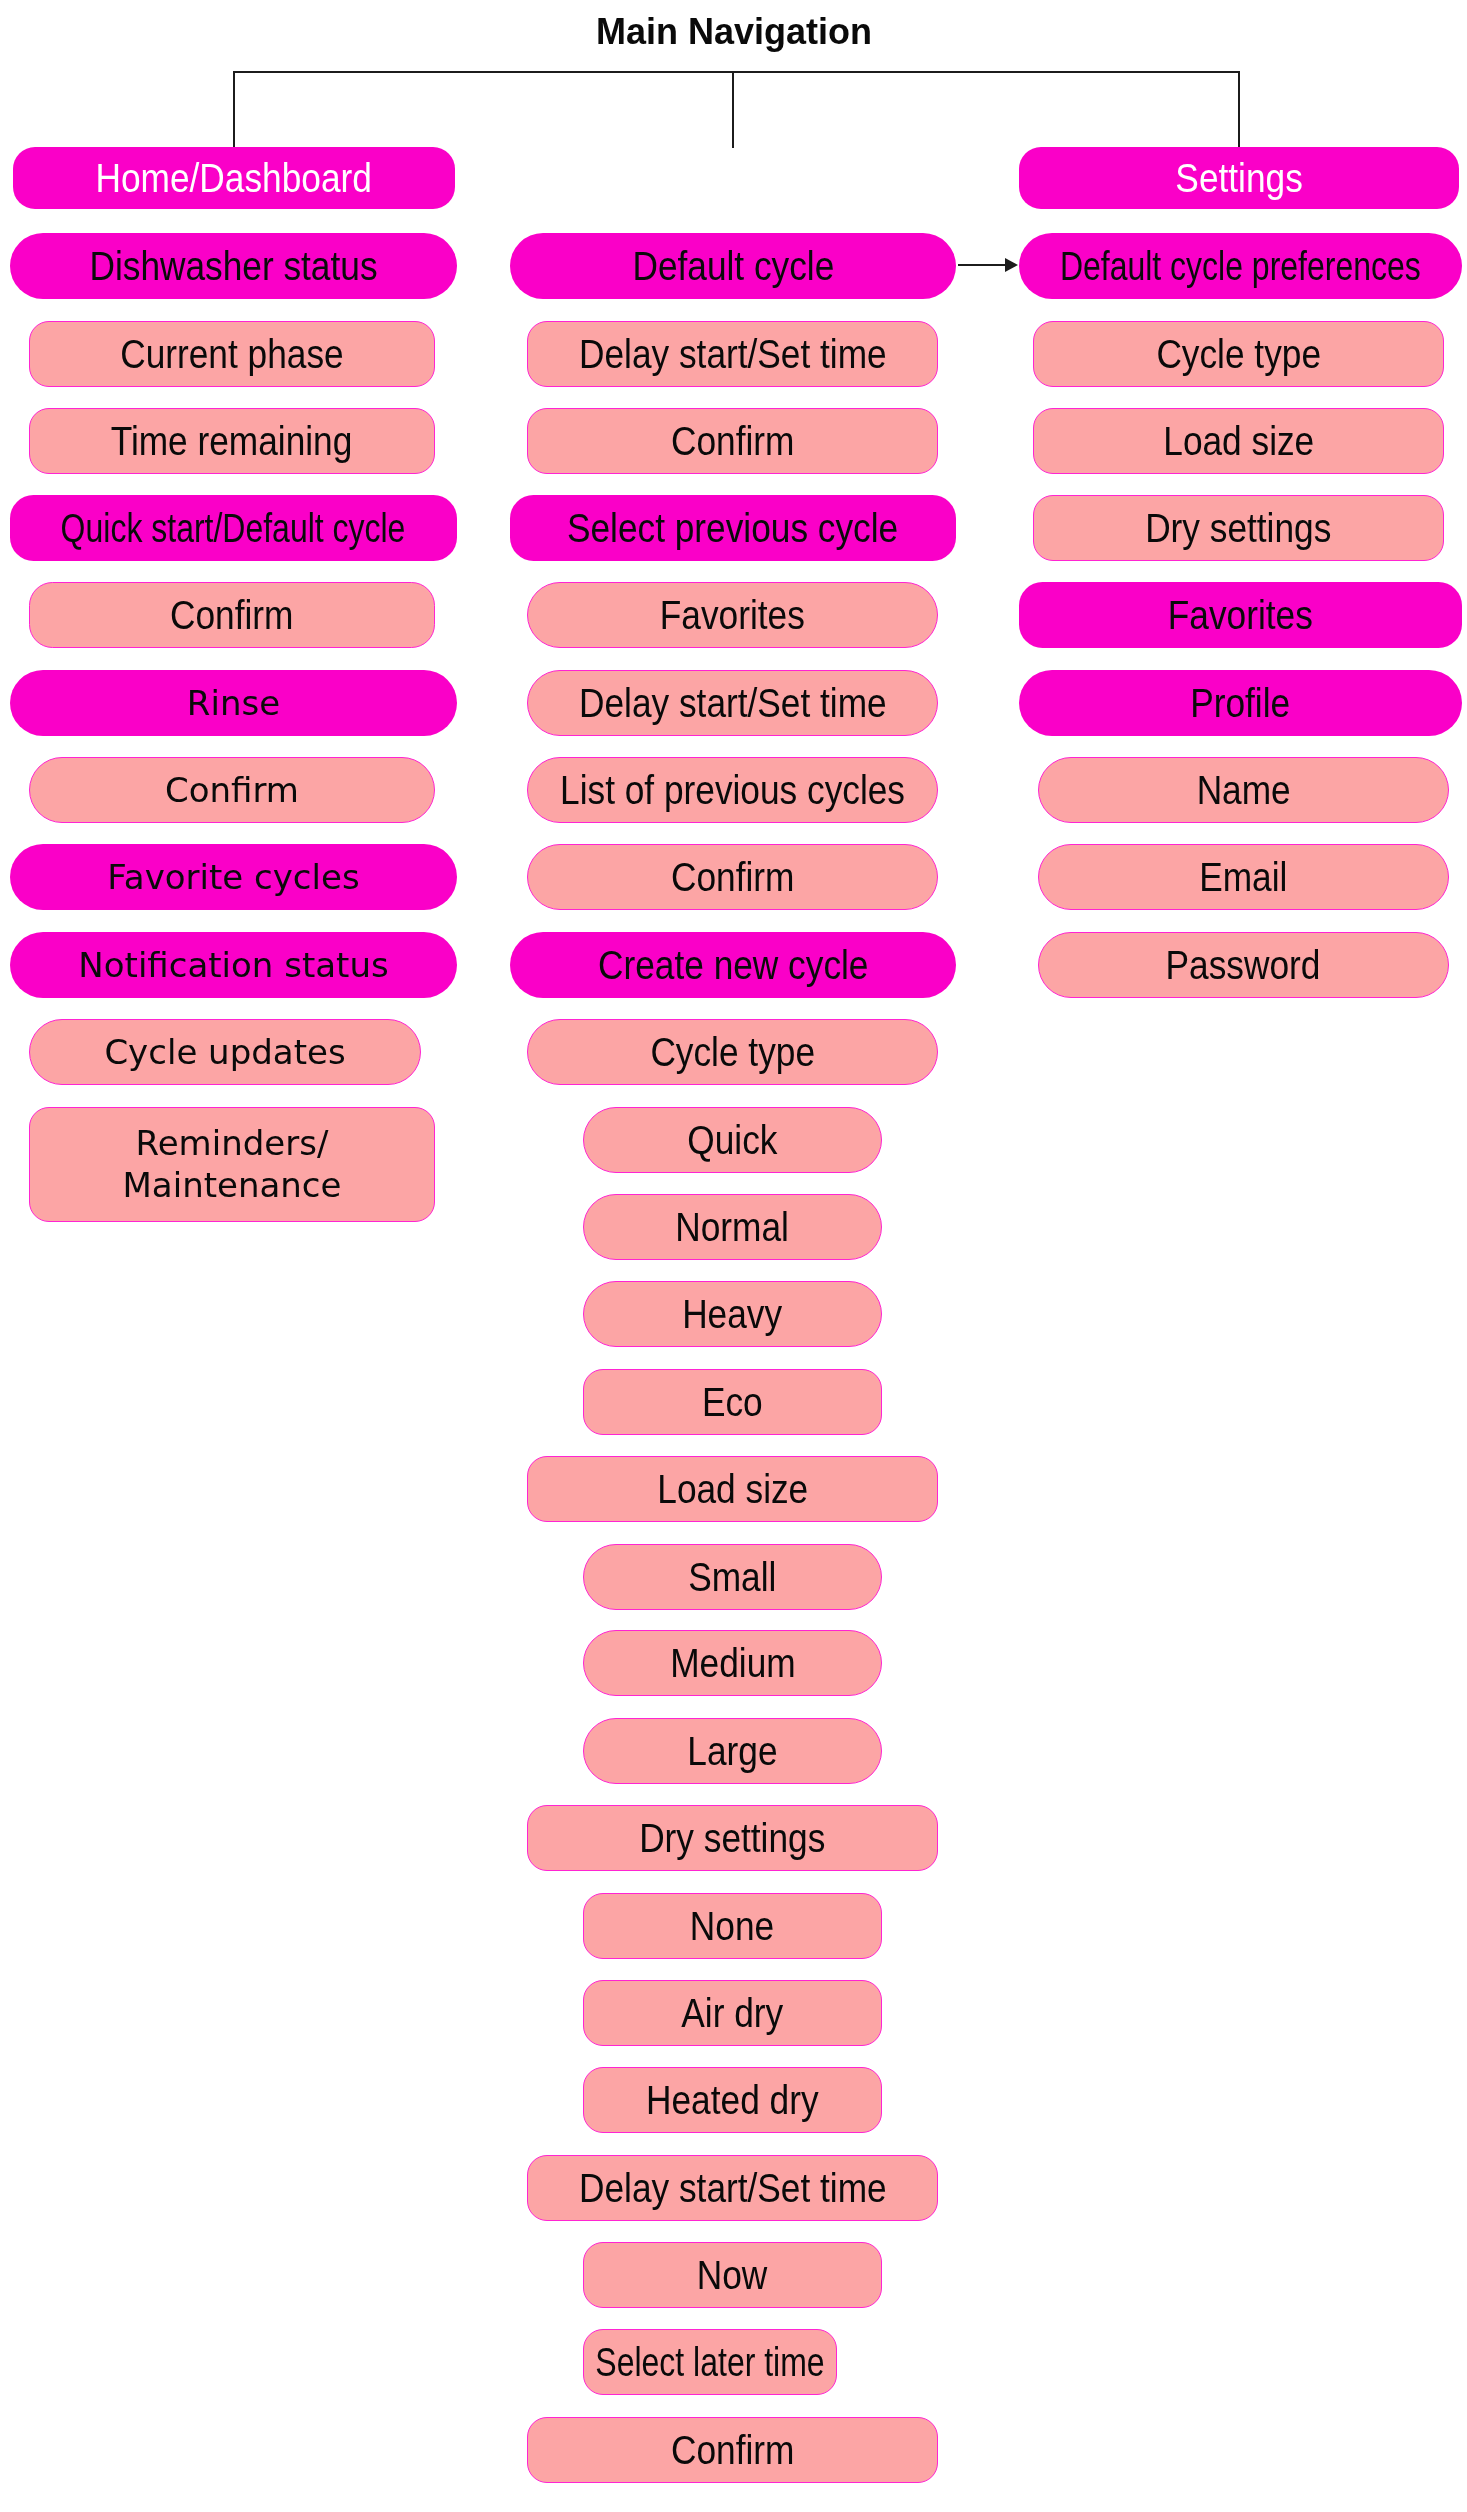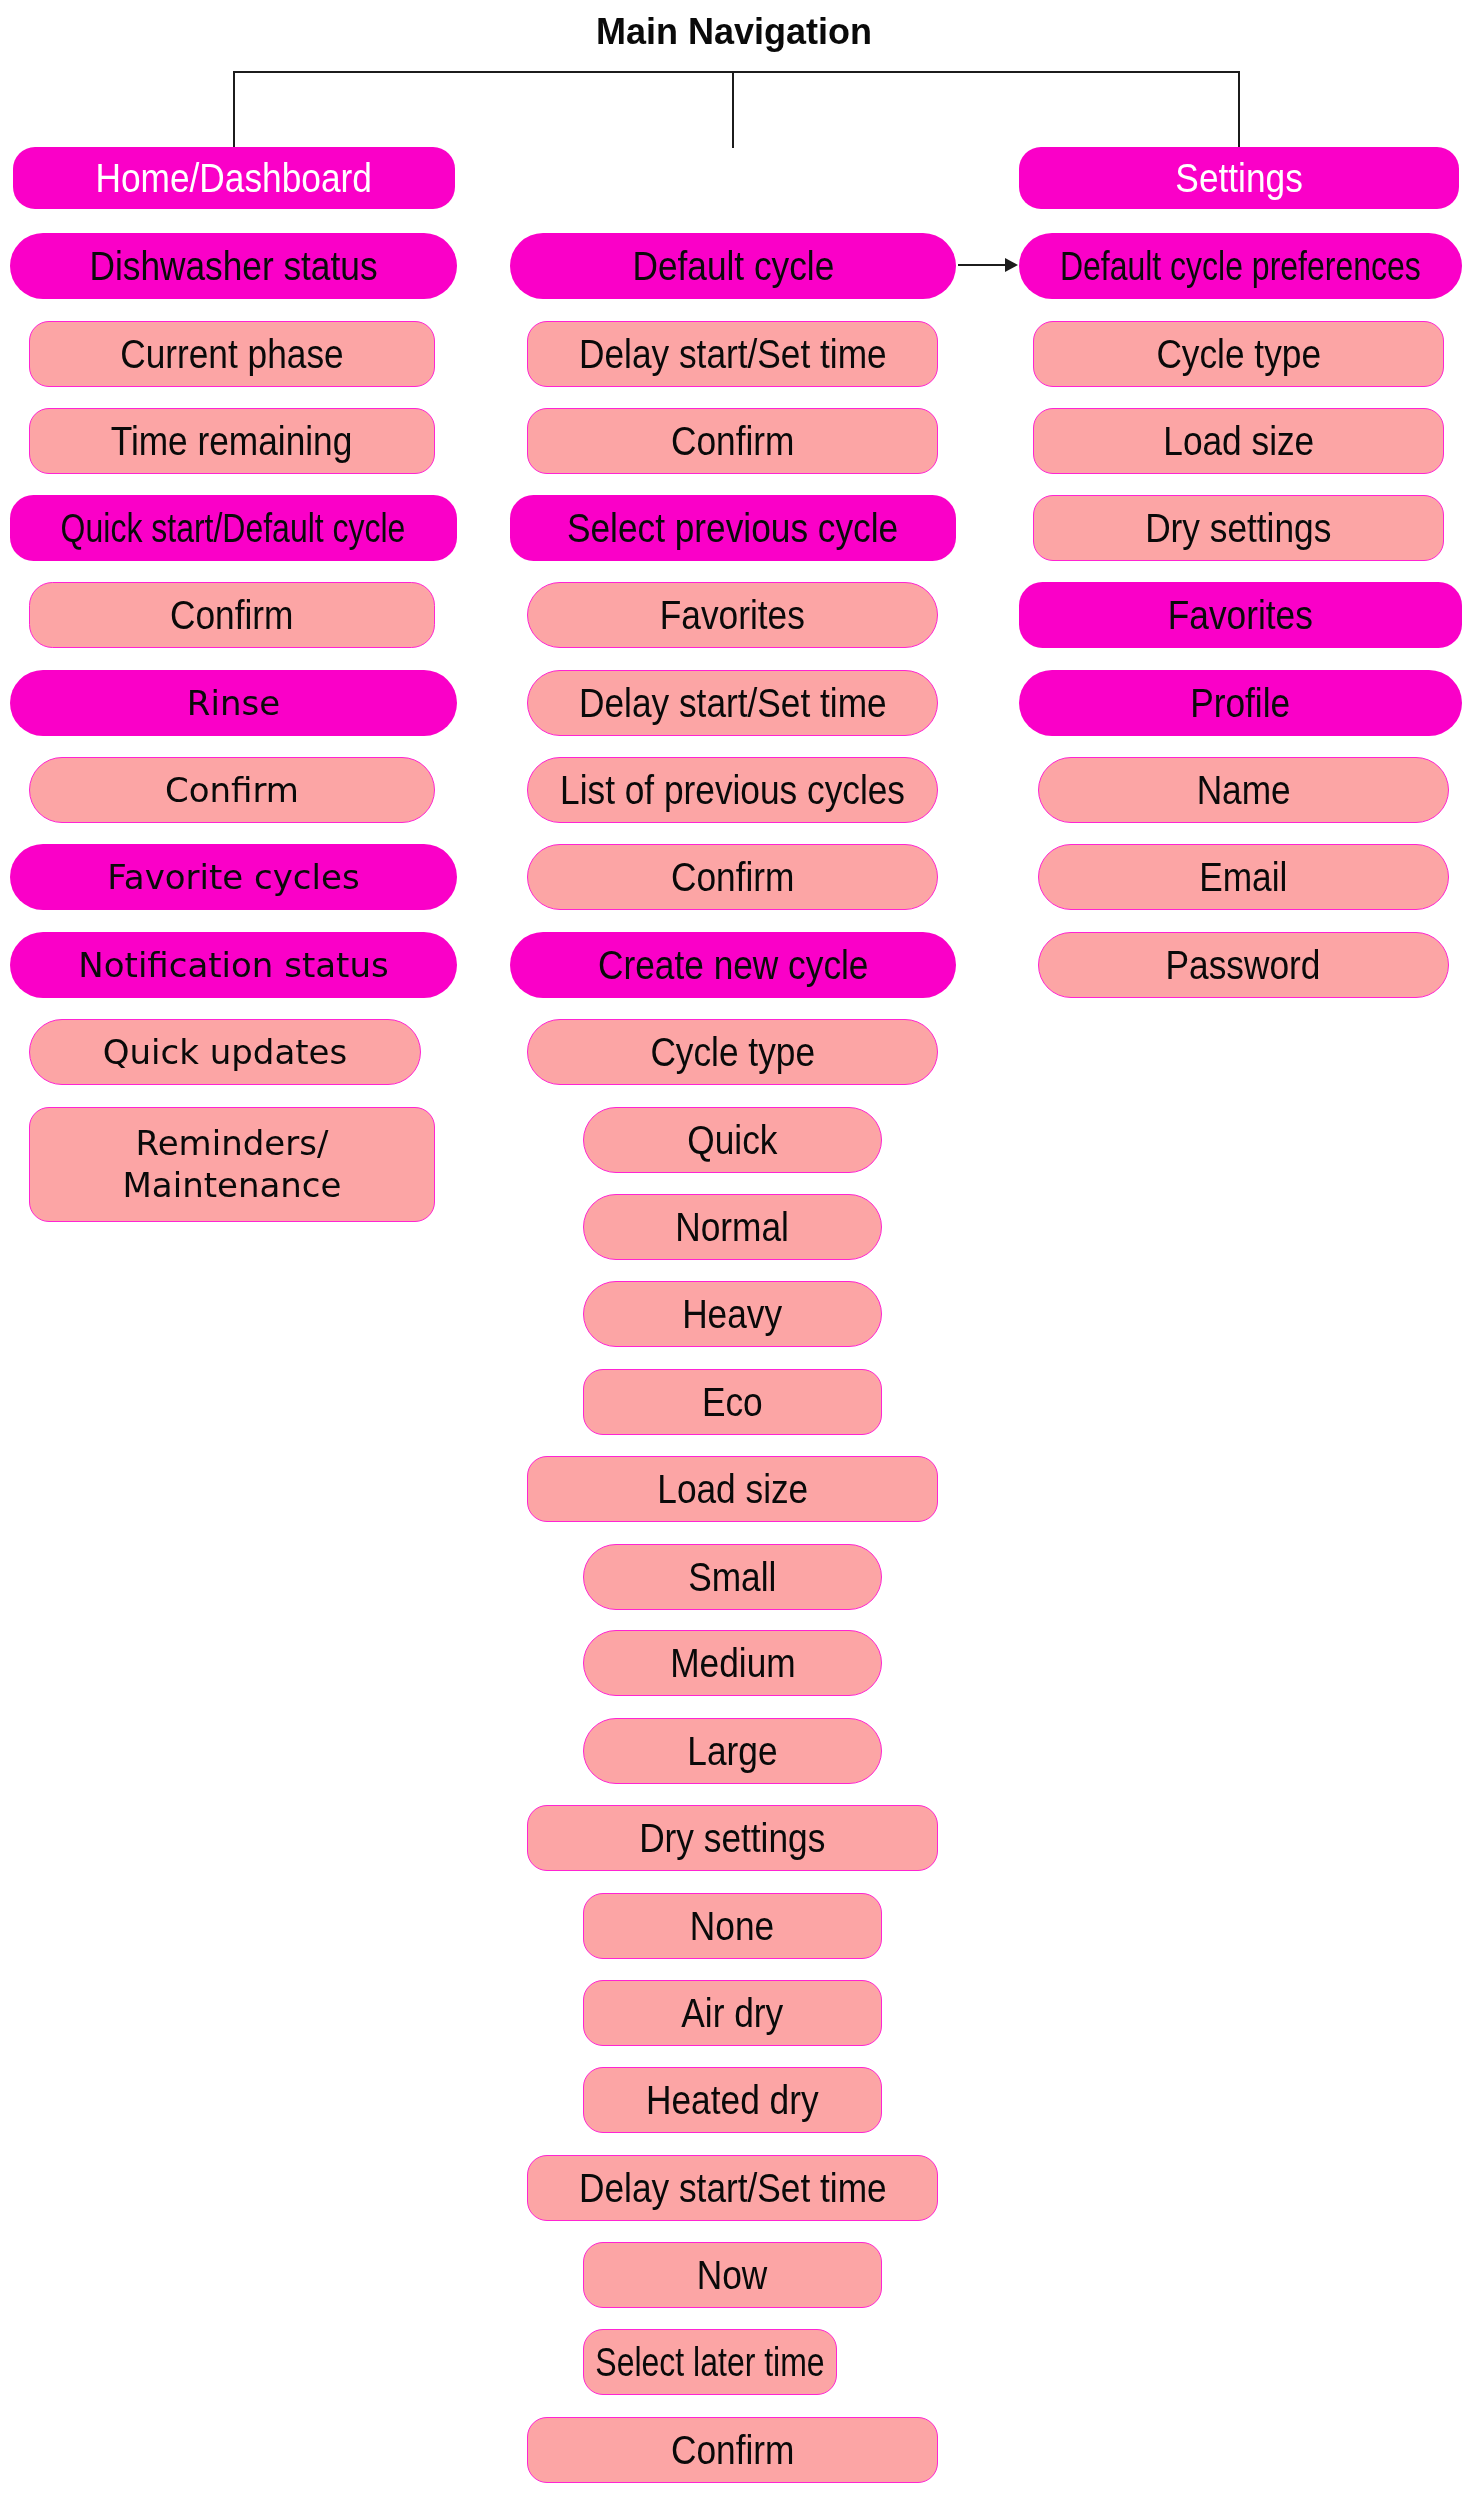--- a/index.html
+++ b/index.html
@@ -83,21 +83,21 @@
   <div class="node outline pill wide" style="left:29px;top:757px;width:406px">
       <span>Confirm</span>
     </div>
   <div class="node fill pill wide" style="left:10px;top:844px;width:447px">
       <span>Favorite cycles</span>
     </div>
   <div class="node fill pill wide" style="left:10px;top:932px;width:447px">
       <span>Notification status</span>
     </div>
   <div class="node outline pill wide" style="left:29px;top:1019px;width:392px">
-      <span>Quick updates</span>
+      <span>Cycle updates</span>
     </div>
   <div class="node outline rect wide two-line" style="left:29px;top:1107px;width:406px;height:115px">
       <span>Reminders/</span>
       <span>Maintenance</span>
     </div>
 
   <div class="node fill pill" style="left:510px;top:233px;width:446px">
       <span>Default cycle</span>
     </div>
   <div class="node outline rect" style="left:527px;top:321px;width:411px">

